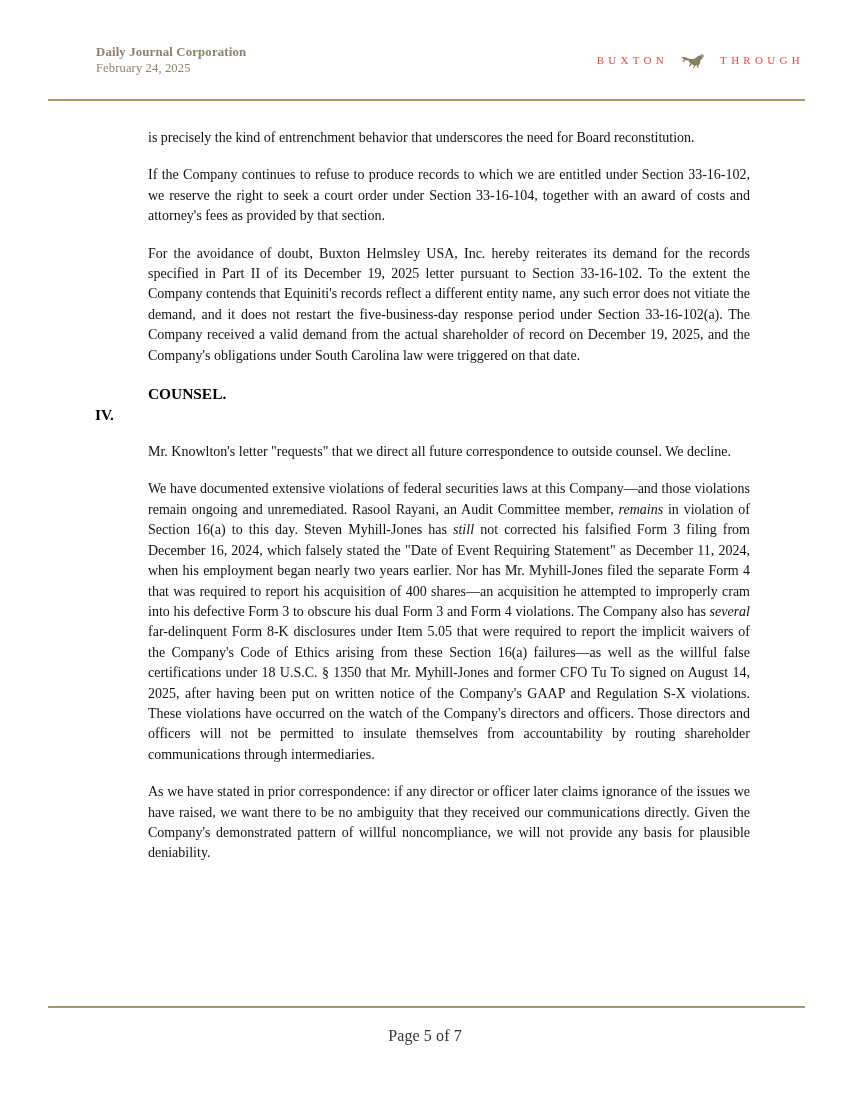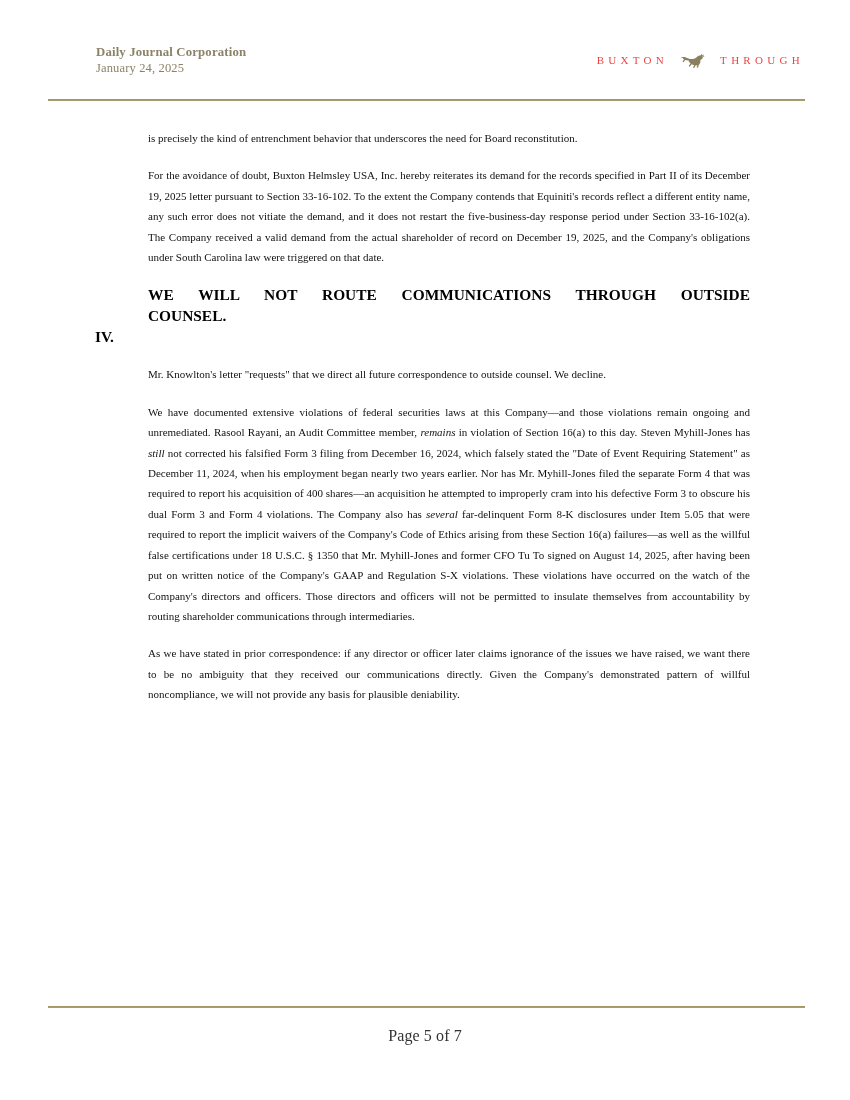--- a/index.html
+++ b/index.html
@@ -97,21 +97,21 @@
 
   
   .content {
     position: absolute;
     left: 148px;
     top: 128px;
     width: 602px;
   }
   p.body {
     margin: 0 0 17px 0;
-    font-size: 11px;
+    font-size: 14px;
     line-height: 20.4px;
     text-align: justify;
     text-justify: inter-word;
     hyphens: none;
     color: #111111;
   }
   p.body:last-child { margin-bottom: 12px; }
   .it { font-style: italic; margin-top: 32px; }
 
   
@@ -170,21 +170,21 @@
 </style>
 </head>
 <body>
 
 <div class="page">
 
   <div class="header">
 
     <div class="header-left">
       <span class="header-org">Daily Journal Corporation</span>
-      <span class="header-date">January 24, 2025</span>
+      <span class="header-date">February 24, 2025</span>
     </div>
 
     <div class="brand">
       <span class="brand-word">BUXTON</span>
 
       <span class="brand-mark-wrap">
         <svg class="brand-mark" viewBox="0 0 60 36" aria-hidden="true">
           <path fill="#8a7f5f" d="M3.2 13.6c1.9-1.1 4.1-1.6 6.3-1.5 2.4 0.1 4.6 0.9 6.8 1.8 2.6 1.1 5.2 2.1 8 2.3 2.4 0.2 4.8-0.3 7-1.3 1.4-0.6 2.7-1.5 3.9-2.5 1.1-0.9 2.1-1.9 3.3-2.6 1.4-0.8 3-1.1 4.6-0.9l2.4-3.6 1.1 3.2 3.8-1.5-2.1 3 3.3 1.2-3.6 0.9c-0.2 1.5-0.9 2.9-2 4-0.9 0.9-2 1.6-3.2 2 0.2 1.6 0.1 3.3-0.4 4.9-0.6 2-1.7 3.8-3.1 5.3l-1.2 5.3-2.7-0.6 1.4-5.2c-1.2 0.6-2.5 1-3.8 1.2l-2.6 5.2-2.6-1 2.6-4.9c-1.8-0.2-3.6-0.7-5.2-1.6l-3.6 4.6-2.3-1.5 3.7-4.7c-1.6-1.3-2.9-3-3.7-4.9-0.2-0.5-0.4-1-0.5-1.5-2.2 0.4-4.5 0.2-6.6-0.6l-2.9 4.3-2.3-1.3 2.9-4.3c-0.9-0.6-1.8-1.3-2.5-2.1l-0.4-0.5z"></path>
           <circle cx="47.6" cy="10.6" r="0.95" fill="#ffffff"></circle>
         </svg>
@@ -193,27 +193,27 @@
       <span class="brand-word">THROUGH</span>
     </div>
   </div>
 
   <div class="rule rule-top"></div>
 
   <div class="content">
 
     <p class="body">is precisely the kind of entrenchment behavior that underscores the need for Board reconstitution.</p>
 
+    <p class="body">If the Company continues to refuse to produce records to which we are entitled under Section 33-16-102, we reserve the right to seek a court order under Section 33-16-104, together with an award of costs and attorney's fees as provided by that section.</p>
 
     <p class="body">For the avoidance of doubt, Buxton Helmsley USA, Inc. hereby reiterates its demand for the records specified in Part II of its December 19, 2025 letter pursuant to Section 33-16-102.  To the extent the Company contends that Equiniti's records reflect a different entity name, any such error does not vitiate the demand, and it does not restart the five-business-day response period under Section 33-16-102(a).  The Company received a valid demand from the actual shareholder of record on December 19, 2025, and the Company's obligations under South Carolina law were triggered on that date.</p>
 
     <div class="section-heading">
       <span class="section-num">IV.</span>
       <span class="section-title">
-        <span class="ln1">WE WILL NOT ROUTE COMMUNICATIONS THROUGH OUTSIDE</span>
         <span class="ln2">COUNSEL.</span>
       </span>
     </div>
 
     <p class="body">Mr. Knowlton's letter "requests" that we direct all future correspondence to outside counsel.  We decline.</p>
 
     <p class="body"><span>We have documented extensive violations of federal securities laws at this Company—and those violations remain ongoing and unremediated.  Rasool Rayani, an Audit Committee member, </span><span class="it">remains</span><span> in violation of Section 16(a) to this day.  Steven Myhill-Jones has </span><span class="it">still</span><span> not corrected his falsified Form 3 filing from December 16, 2024, which falsely stated the "Date of Event Requiring Statement" as December 11, 2024, when his employment began nearly two years earlier.  Nor has Mr. Myhill-Jones filed the separate Form 4 that was required to report his acquisition of 400 shares—an acquisition he attempted to improperly cram into his defective Form 3 to obscure his dual Form 3 and Form 4 violations.  The Company also has </span><span class="it">several</span><span> far-delinquent Form 8-K disclosures under Item 5.05 that were required to report the implicit waivers of the Company's Code of Ethics arising from these Section 16(a) failures—as well as the willful false certifications under 18 U.S.C. § 1350 that Mr. Myhill-Jones and former CFO Tu To signed on August 14, 2025, after having been put on written notice of the Company's GAAP and Regulation S-X violations.  These violations have occurred on the watch of the Company's directors and officers.  Those directors and officers will not be permitted to insulate themselves from accountability by routing shareholder communications through intermediaries.</span></p>
 
     <p class="body">As we have stated in prior correspondence: if any director or officer later claims ignorance of the issues we have raised, we want there to be no ambiguity that they received our communications directly.   Given the Company's demonstrated pattern of willful noncompliance, we will not provide any basis for plausible deniability.</p>
   </div>

